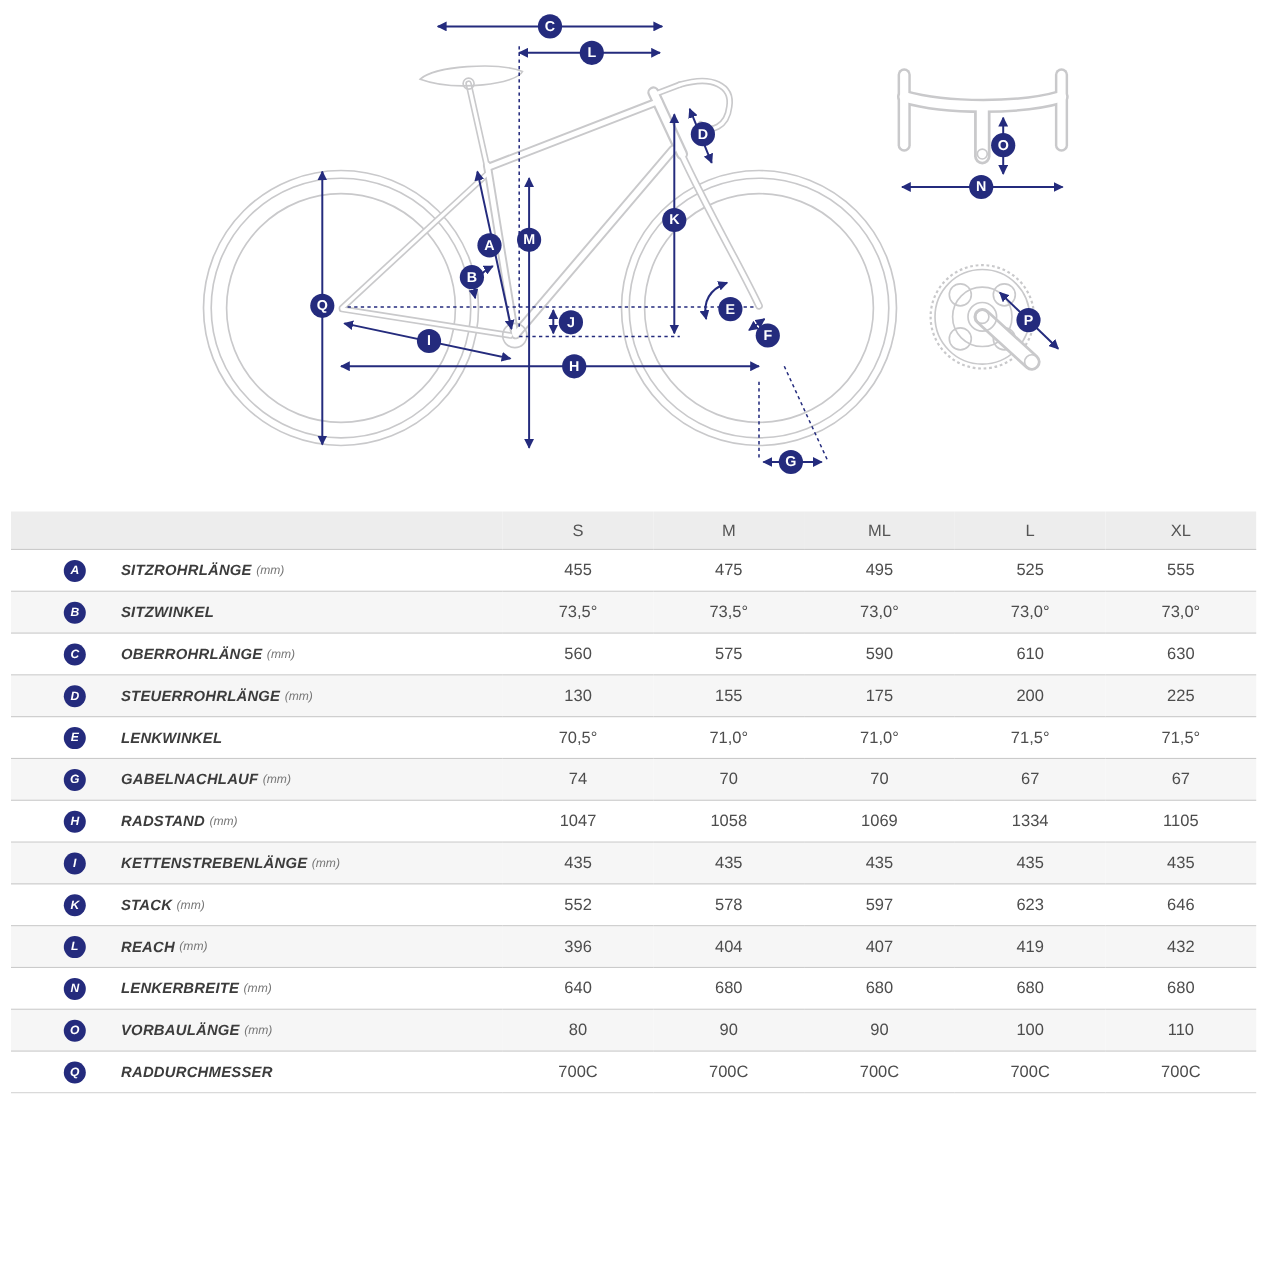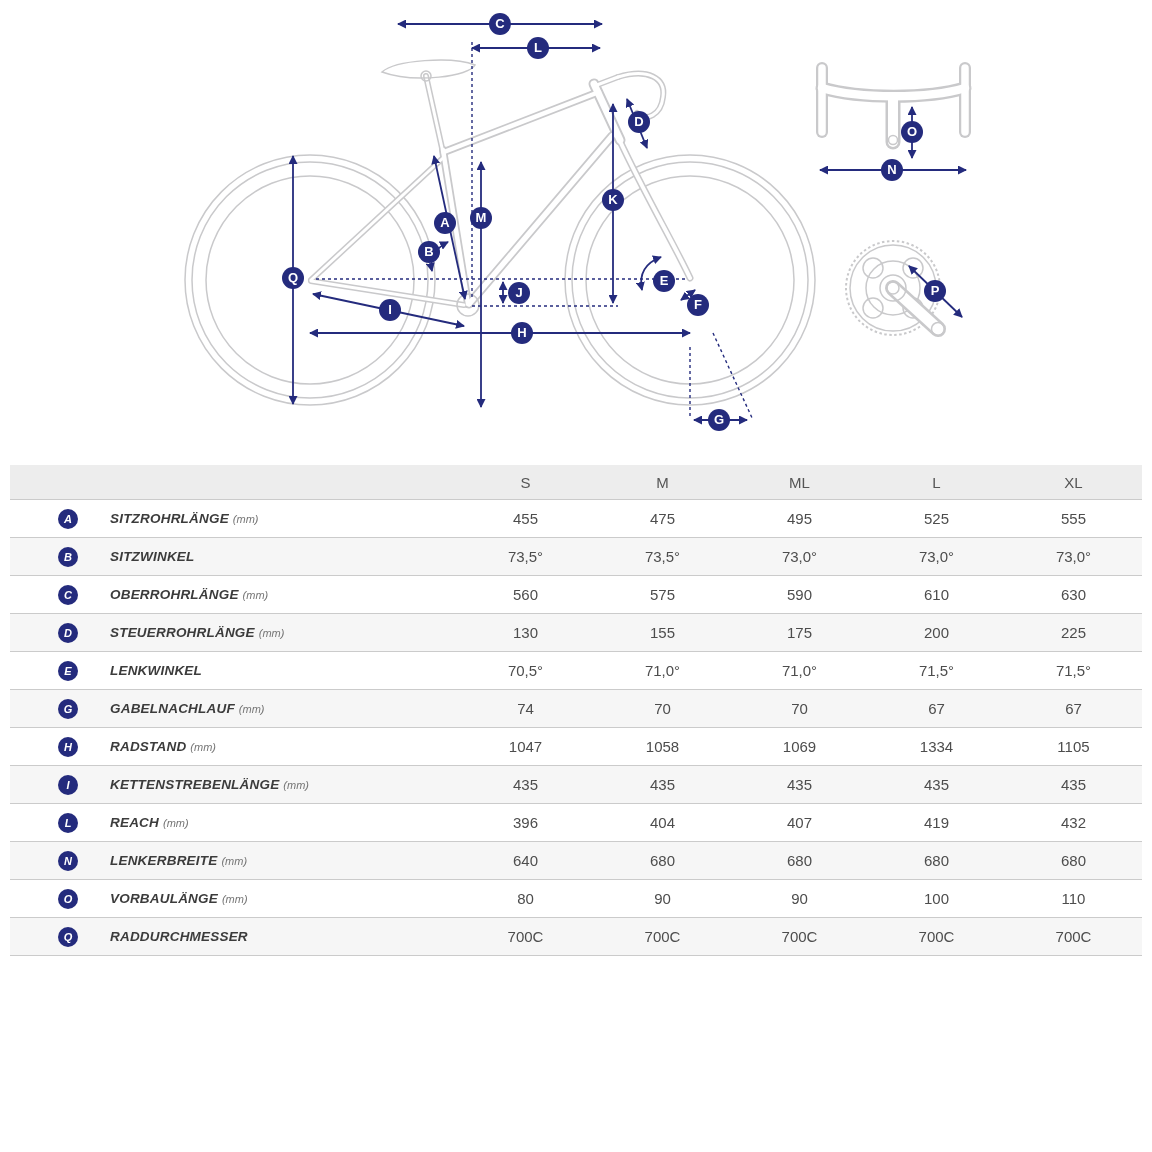--- a/index.html
+++ b/index.html
@@ -240,20 +240,28 @@
       </tr>
       <tr>
         <td class="label-cell"><span class="tbadge">I</span><span class="rlabel">KETTENSTREBENLÄNGE</span><span class="unit">(mm)</span></td>
         <td>435</td>
         <td>435</td>
         <td>435</td>
         <td>435</td>
         <td>435</td>
       </tr>
       <tr>
+        <td class="label-cell"><span class="tbadge">K</span><span class="rlabel">STACK</span><span class="unit">(mm)</span></td>
+        <td>552</td>
+        <td>578</td>
+        <td>597</td>
+        <td>623</td>
+        <td>646</td>
+      </tr>
+      <tr>
         <td class="label-cell"><span class="tbadge">L</span><span class="rlabel">REACH</span><span class="unit">(mm)</span></td>
         <td>396</td>
         <td>404</td>
         <td>407</td>
         <td>419</td>
         <td>432</td>
       </tr>
       <tr>
         <td class="label-cell"><span class="tbadge">N</span><span class="rlabel">LENKERBREITE</span><span class="unit">(mm)</span></td>
         <td>640</td>

